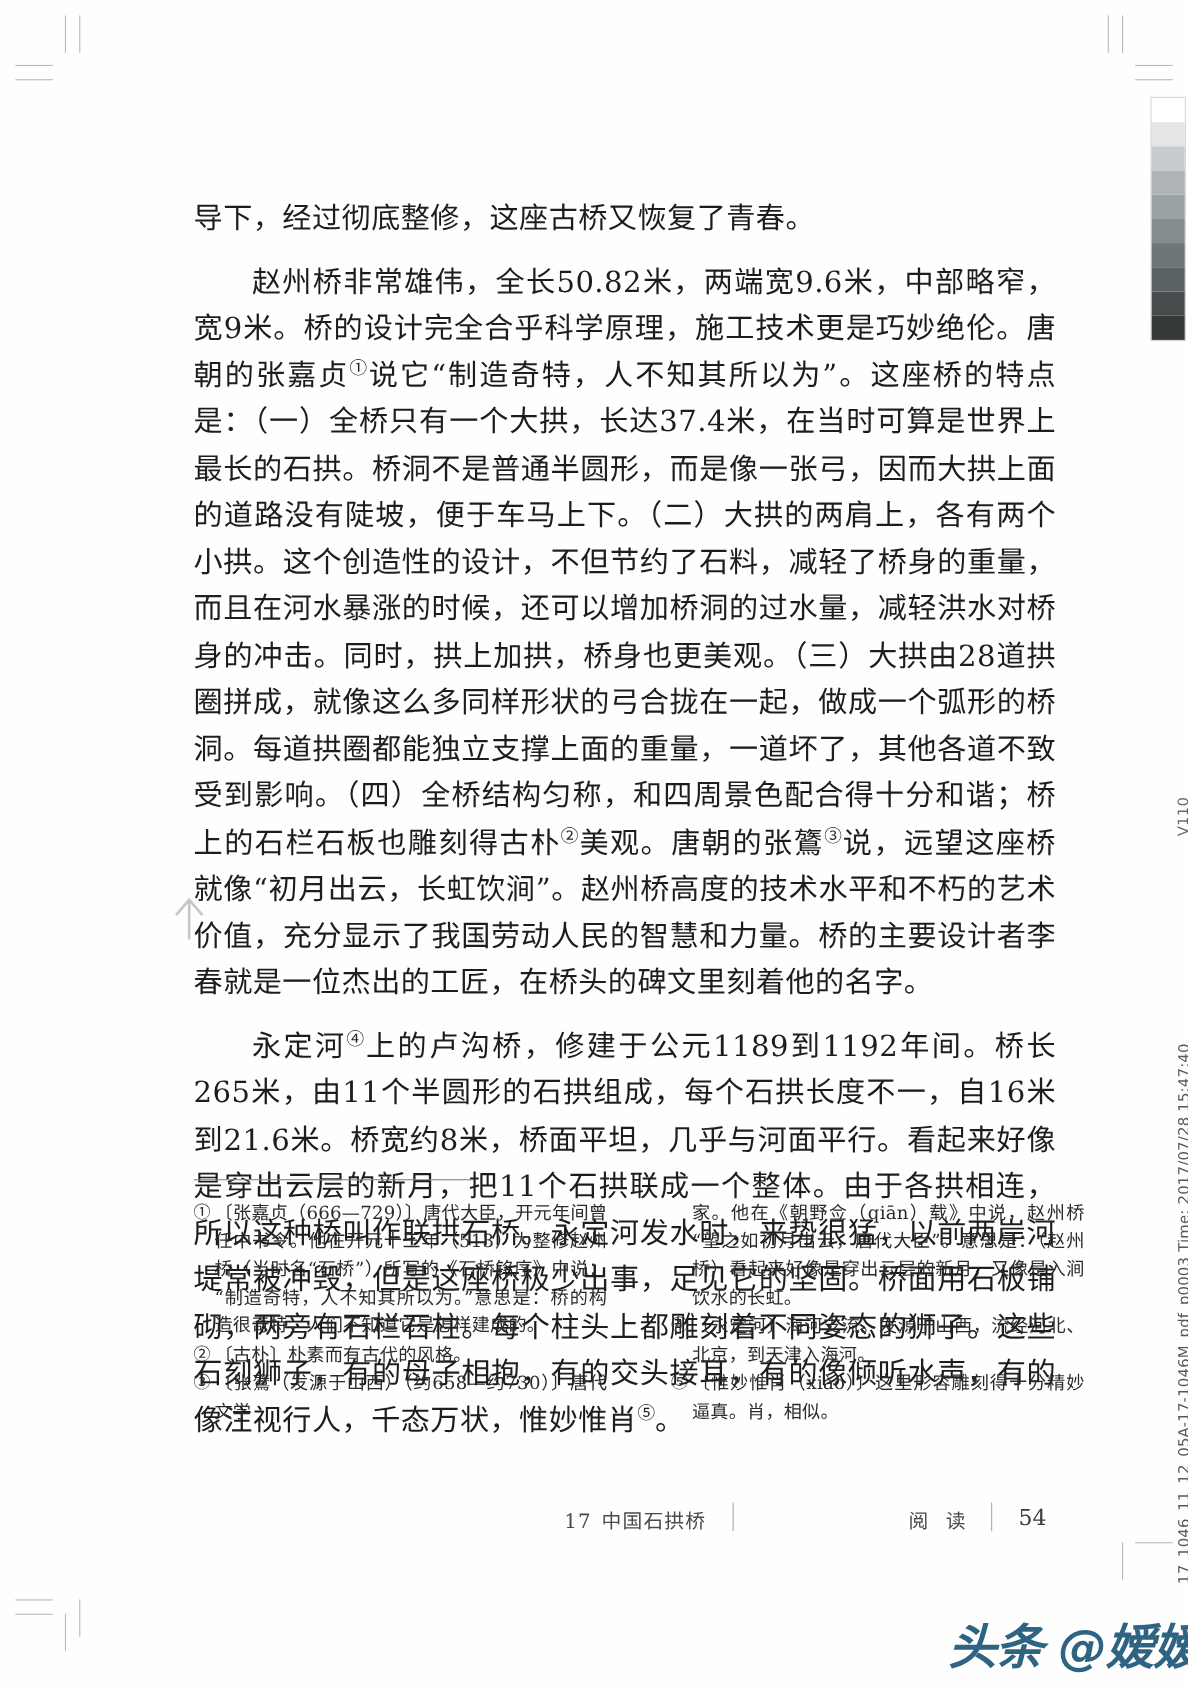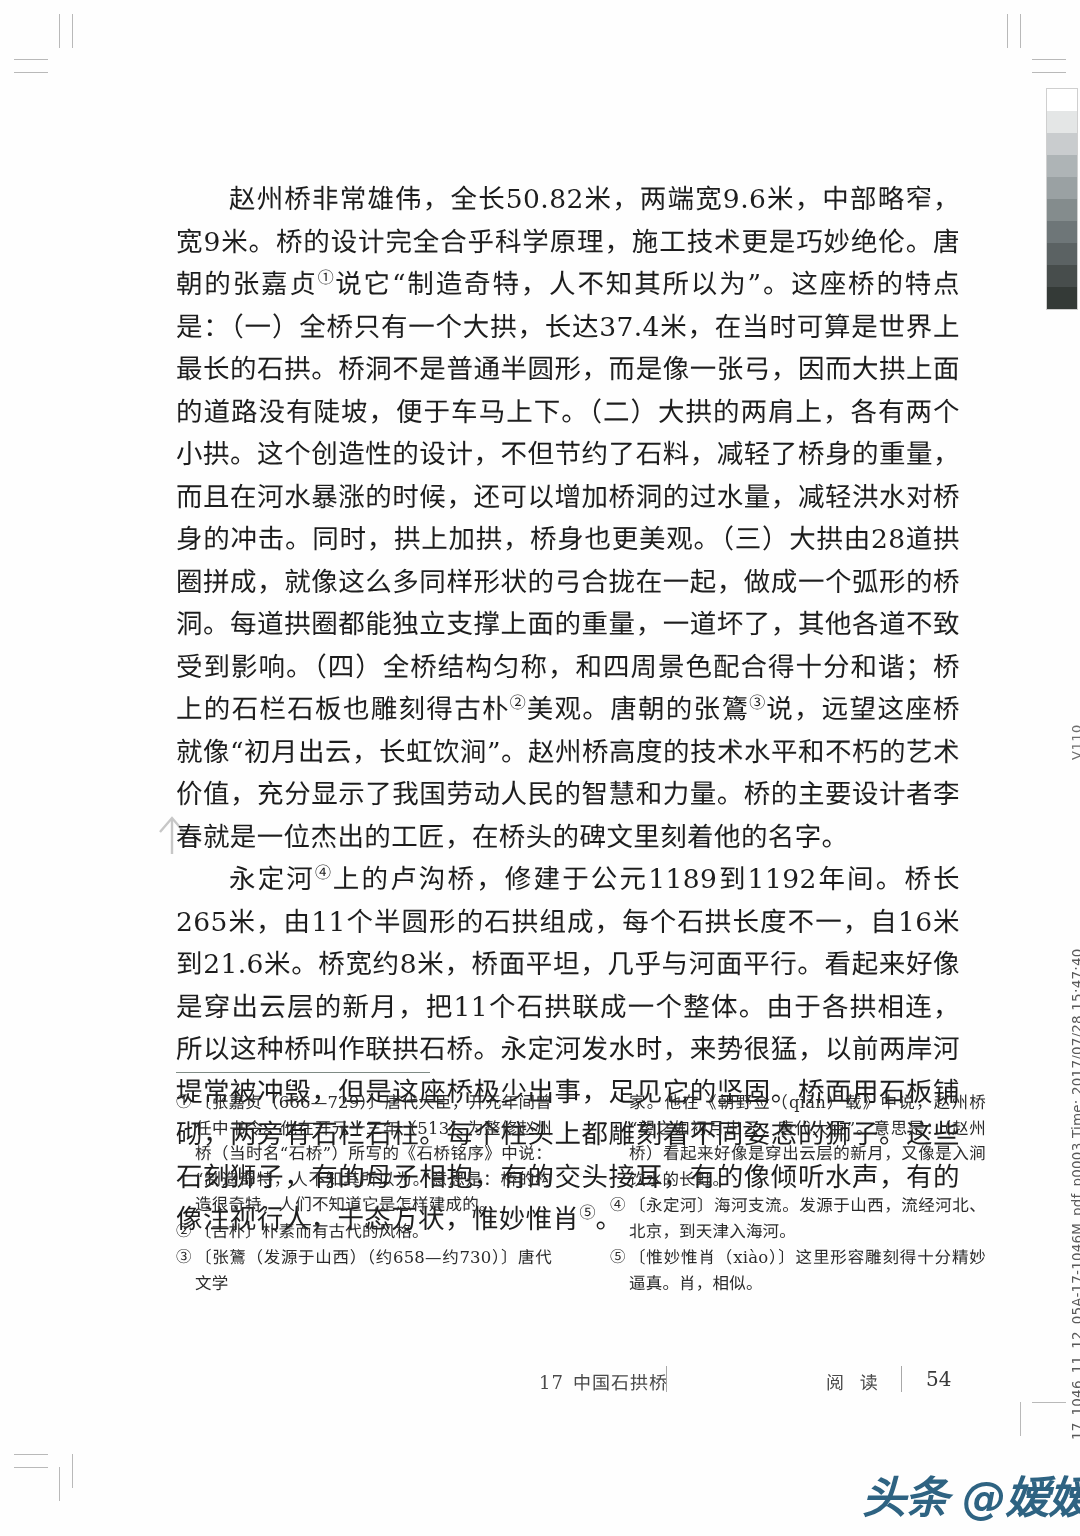--- a/index.html
+++ b/index.html
@@ -53,21 +53,21 @@
   }
   .para{
     font-size:26.5px;
     line-height:42.5px;
     text-align:justify;
     text-justify:inter-character;
     margin:0;
     letter-spacing:.4px;
     color:#1d1d1d;
   }
-  .para + .para{margin-top:0;}
+  .para + .para{margin-top:15px;}
   .indent{text-indent:2em;}
   .fn-ref{
     font-size:16px;
     vertical-align:super;
     line-height:0;
     letter-spacing:0;
   }
 
   
   .fn-rule{
@@ -96,21 +96,21 @@
   .fn-text{flex:1 1 auto;text-align:justify;text-justify:inter-character;}
   .fn-col.right .fn-item.cont .fn-marker{visibility:hidden;}
 
   
   .footer{
     position:absolute;left:176px;top:1368px;width:784px;height:30px;
     font-size:18px;color:#4a4a4a;
     font-family:"DejaVu Serif","Liberation Serif",serif;
   }
   .footer .chap{
-    position:absolute;left:363px;top:0;white-space:nowrap;letter-spacing:1px;
+    position:absolute;left:337px;top:0;white-space:nowrap;letter-spacing:1px;
   }
   .footer .chap .num{margin-right:9px;}
   .footer .bar1{
     position:absolute;left:490px;top:-2px;width:1px;height:26px;background:#a8a8a8;
   }
   .footer .sect{
     position:absolute;left:650px;top:0;white-space:nowrap;letter-spacing:5px;
   }
   .footer .bar2{
     position:absolute;left:725px;top:-2px;width:1px;height:26px;background:#a8a8a8;
@@ -173,20 +173,21 @@
       <div class="patch" style="background: rgb(71, 77, 76);"></div>
       <div class="patch" style="background: rgb(52, 58, 55);"></div>
     </div>
 
   <div class="slug slug-main">17_1046_11_12_05A-17-1046M_pdf_p0003 Time: 2017/07/28 15:47:40</div>
 
   <div class="slug slug-v110">V110</div>
 
   <div class="body-col">
 
+    <p class="para">导下，经过彻底整修，这座古桥又恢复了青春。</p>
 
     <p class="para indent">
       <span>赵州桥非常雄伟，全长50.82米，两端宽9.6米，中部略窄，宽9米。桥的设计完全合乎科学原理，施工技术更是巧妙绝伦。唐朝的张嘉贞</span><span class="fn-ref">①</span><span>说它“制造奇特，人不知其所以为”。这座桥的特点是：（一）全桥只有一个大拱，长达37.4米，在当时可算是世界上最长的石拱。桥洞不是普通半圆形，而是像一张弓，因而大拱上面的道路没有陡坡，便于车马上下。（二）大拱的两肩上，各有两个小拱。这个创造性的设计，不但节约了石料，减轻了桥身的重量，而且在河水暴涨的时候，还可以增加桥洞的过水量，减轻洪水对桥身的冲击。同时，拱上加拱，桥身也更美观。（三）大拱由28道拱圈拼成，就像这么多同样形状的弓合拢在一起，做成一个弧形的桥洞。每道拱圈都能独立支撑上面的重量，一道坏了，其他各道不致受到影响。（四）全桥结构匀称，和四周景色配合得十分和谐；桥上的石栏石板也雕刻得古朴</span><span class="fn-ref">②</span><span>美观。唐朝的张鷟</span><span class="fn-ref">③</span><span>说，远望这座桥就像“初月出云，长虹饮涧”。赵州桥高度的技术水平和不朽的艺术价值，充分显示了我国劳动人民的智慧和力量。桥的主要设计者李春就是一位杰出的工匠，在桥头的碑文里刻着他的名字。</span>
     </p>
 
     <p class="para indent">
       <span>永定河</span><span class="fn-ref">④</span><span>上的卢沟桥，修建于公元1189到1192年间。桥长265米，由11个半圆形的石拱组成，每个石拱长度不一，自16米到21.6米。桥宽约8米，桥面平坦，几乎与河面平行。看起来好像是穿出云层的新月，把11个石拱联成一个整体。由于各拱相连，所以这种桥叫作联拱石桥。永定河发水时，来势很猛，以前两岸河堤常被冲毁，但是这座桥极少出事，足见它的坚固。桥面用石板铺砌，两旁有石栏石柱。每个柱头上都雕刻着不同姿态的狮子。这些石刻狮子，有的母子相抱，有的交头接耳，有的像倾听水声，有的像注视行人，千态万状，惟妙惟肖</span><span class="fn-ref">⑤</span><span>。</span>
     </p>
 
   </div>

